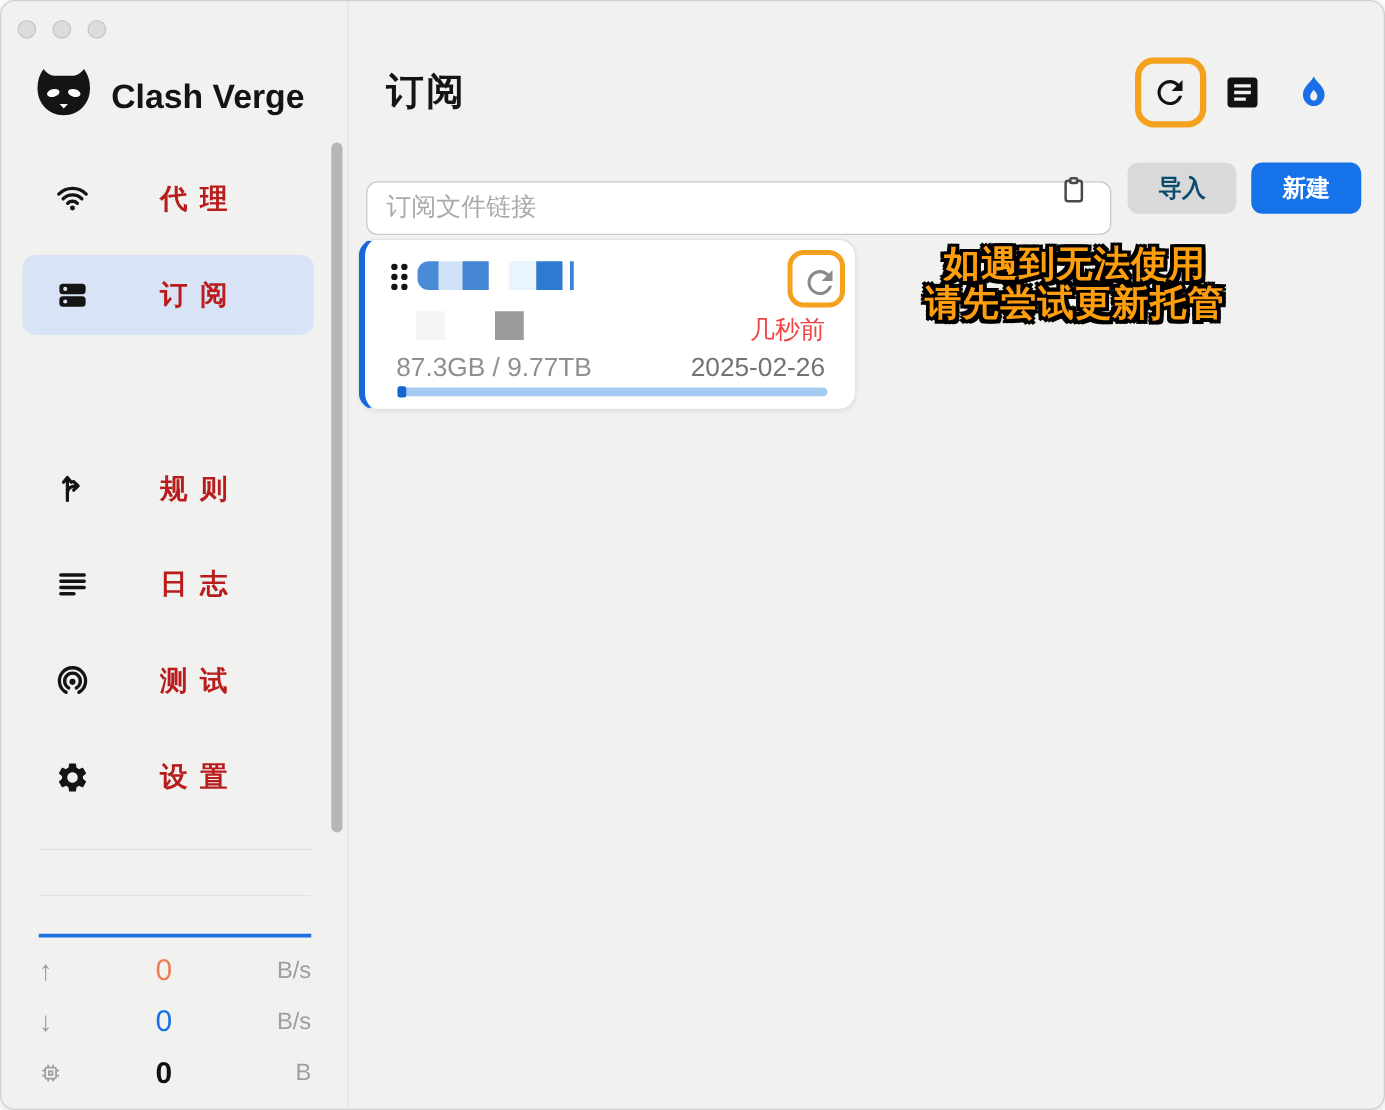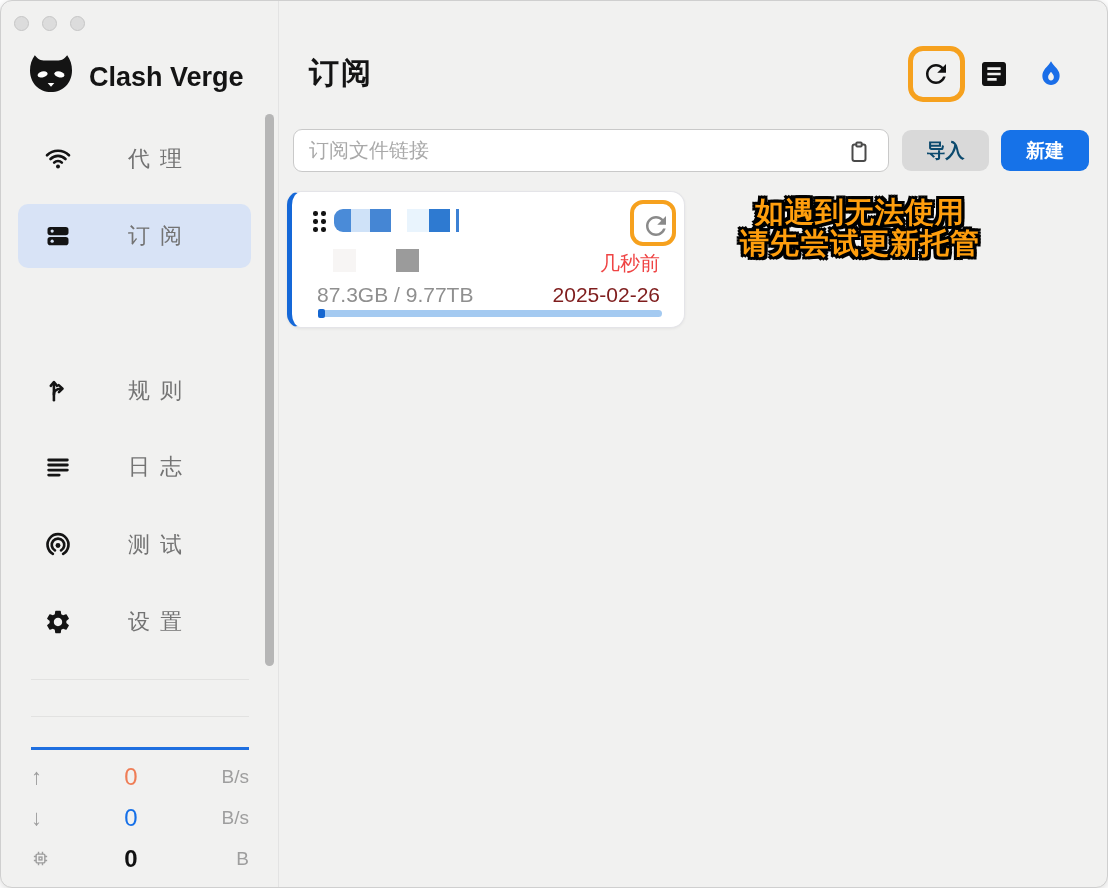--- a/index.html
+++ b/index.html
@@ -15,40 +15,40 @@
   #tl-close{ left:13px; } #tl-min{ left:41px; } #tl-zoom{ left:69px; }
   #brand { position:absolute; left:26px; top:52px; display:flex; align-items:center; gap:14px; }
   #brand .app-title { font-size:27px; font-weight:800; color:#141414; letter-spacing:0; }
   
   #sidebar { position:absolute; left:0; top:0; width:277px; height:782px; }
   .v-divider { position:absolute; left:277px; top:0; width:1px; height:888px; background:#e3e3e3; }
   .side-item { position:absolute; left:17px; width:233px; height:64px; border-radius:10px;
     display:flex; align-items:center; cursor:pointer; }
   .side-item.selected { background:#d8e3f6; }
   .side-item .s-icon { margin-left:26px; width:28px; height:28px; color:#141414; display:flex; align-items:center; }
-  .side-item .s-label { margin-left:56px; font-size:22px; font-weight:400; color:#737373; letter-spacing:10px; }
+  .side-item .s-label { margin-left:56px; font-size:22px; font-weight:700; color:#b91c1c; letter-spacing:10px; }
   .h-divider { position:absolute; left:30px; width:218px; height:1px; background:#e2e2e1; }
   #traffic-baseline { position:absolute; left:30px; top:746px; width:218px; height:3px; background:#1f6fe0; }
   .stat-row { position:absolute; left:14px; width:240px; height:41px; display:flex; align-items:center; }
   .stat-row .st-icon { width:26px; margin-left:16px; color:#9e9e9e; font-size:22px; display:flex; align-items:center; }
   .stat-row .st-value { flex:1; text-align:center; font-size:24px; font-weight:400; }
   .stat-row .st-unit { width:44px; text-align:right; font-size:19px; color:#9e9e9e; margin-right:6px; }
   #sidebar-scrollbar { position:absolute; left:264px; top:113px; width:9px; height:552px;
     border-radius:5px; background:#b6b6b6; }
   
   #main { position:absolute; left:278px; top:0; width:830px; height:888px; }
   #page-title { position:absolute; left:30px; top:52px; font-size:30px; font-weight:700; color:#141414; letter-spacing:2px; }
   .hdr-icon-btn { position:absolute; background:none; border:none; cursor:pointer; color:#111; display:flex; }
   #hdr-refresh { left:642px; top:58px; }
   #hdr-doc { left:699px; top:57px; }
   #hdr-flame { left:757px; top:58px; color:#1a6ee8; }
   .annot-ring { position:absolute; border:5px solid #f6a11e; border-radius:15px; pointer-events:none; }
   #ring-hdr-refresh { left:629px; top:45px; width:57px; height:56px; }
   
-  #url-input { position:absolute; left:14px; top:128px; width:596px; height:43px;
+  #url-input { position:absolute; left:14px; top:144px; width:596px; height:43px;
     background:#fff; border:1.5px solid #c9c9c9; border-radius:9px;
     font-size:20px; color:#333; padding:0 44px 0 15px; outline:none; }
   #url-input::placeholder { color:#a9a9a9; }
   #paste-btn { position:absolute; left:568px; top:138px; width:24px; height:26px; background:none; border:none; cursor:pointer; color:#4a4a4a; display:flex; }
   .tool-btn { position:absolute; top:129px; height:41px; border:none; border-radius:9px;
     font-size:19px; font-weight:700; font-family:inherit; cursor:pointer; }
   #import-btn { left:623px; width:87px; background:#d9d9d9; color:#0c4a6e; }
   #new-btn { left:722px; width:88px; background:#1672e8; color:#ffffff; }
   
   #profile-card { position:absolute; left:8px; top:190px; width:398px; height:137px;
@@ -58,21 +58,21 @@
     grid-template-columns:4.5px 4.5px; grid-template-rows:4.5px 4.5px 4.5px; gap:3.5px; }
   #drag-handle i { background:#141414; border-radius:50%; }
   #redacted-name { position:absolute; left:42px; top:17px; height:23px; display:flex; }
   #redacted-name span { height:23px; display:inline-block; }
   #redacted-meta { position:absolute; left:26px; top:57px; height:23px; display:flex; }
   #redacted-meta span { height:23px; display:inline-block; }
   #card-refresh { position:absolute; left:349px; top:19px; background:none; border:none; cursor:pointer; color:#8a8a8a; display:flex; }
   #ring-card-refresh { left:338px; top:8px; width:46px; height:46px; border-width:4.5px; border-radius:13px; }
   .card-meta-right { position:absolute; right:24px; font-size:20px; color:#ef4444; }
   #card-updated { top:58px; }
-  #card-expiry { top:91px; font-size:21px; color:#7f1d1d; }
+  #card-expiry { top:91px; font-size:21px; color:#737373; }
   #card-usage { position:absolute; left:25px; top:91px; font-size:21px; color:#8f8f8f; }
   #card-progress { position:absolute; left:26px; right:22px; top:118px; height:7px;
     background:#a4caf1; border-radius:4px; }
   #card-progress-fill { position:absolute; left:0; top:-1px; height:9px; width:2%;
     background:#1566d0; border-radius:2px; }
   
   #annotation-tip { position:absolute; left:420px; top:196px; width:322px; text-align:center;
     font-size:29px; line-height:31px; font-weight:900; color:#ff9e0d; letter-spacing:1px;
     text-shadow:
       -3px -3px 0 #000, 0 -3px 0 #000, 3px -3px 0 #000,

